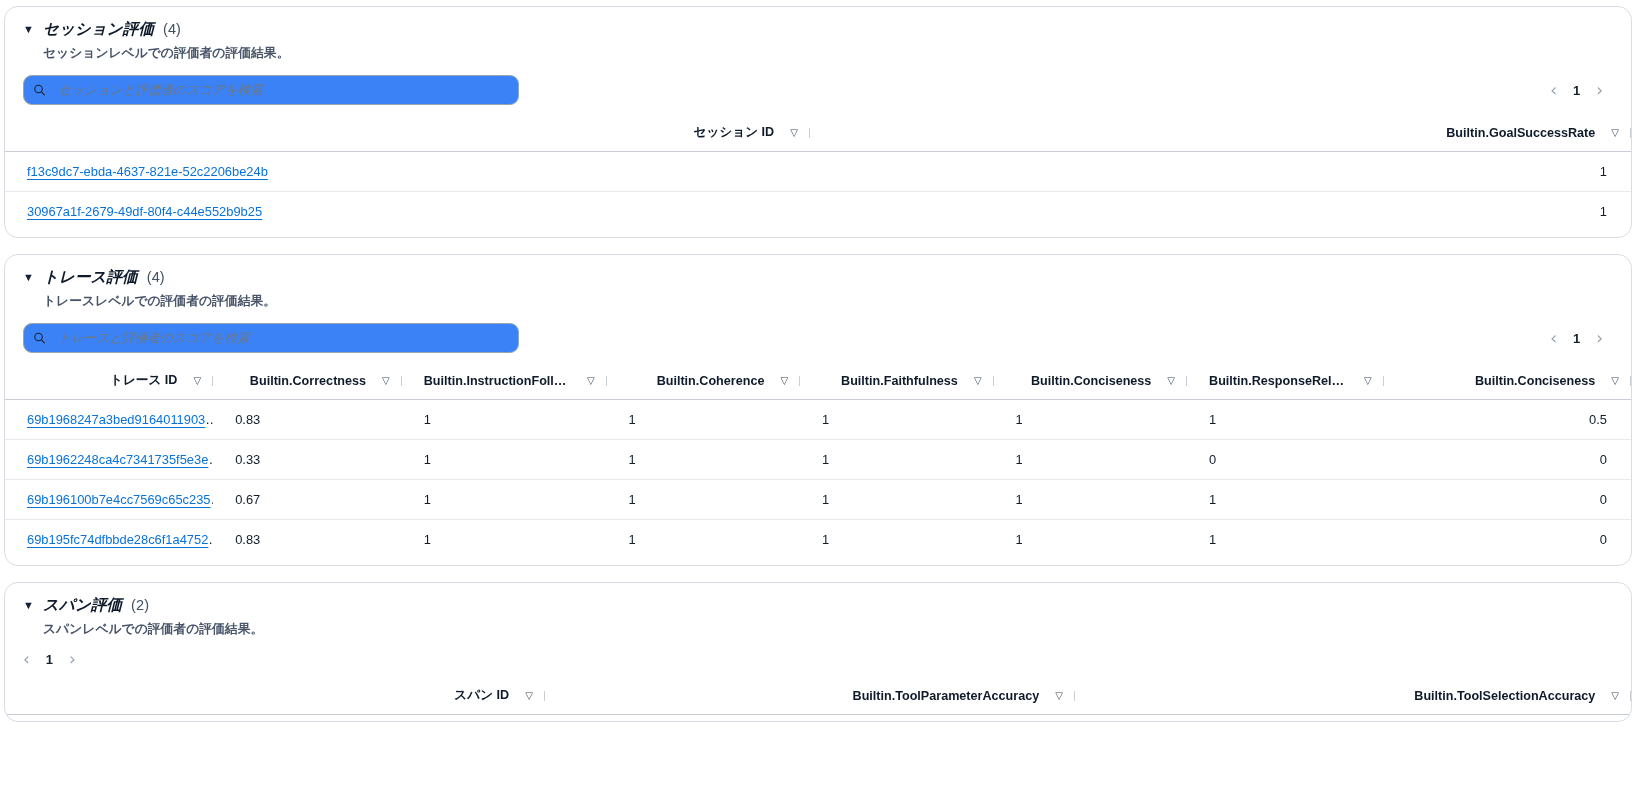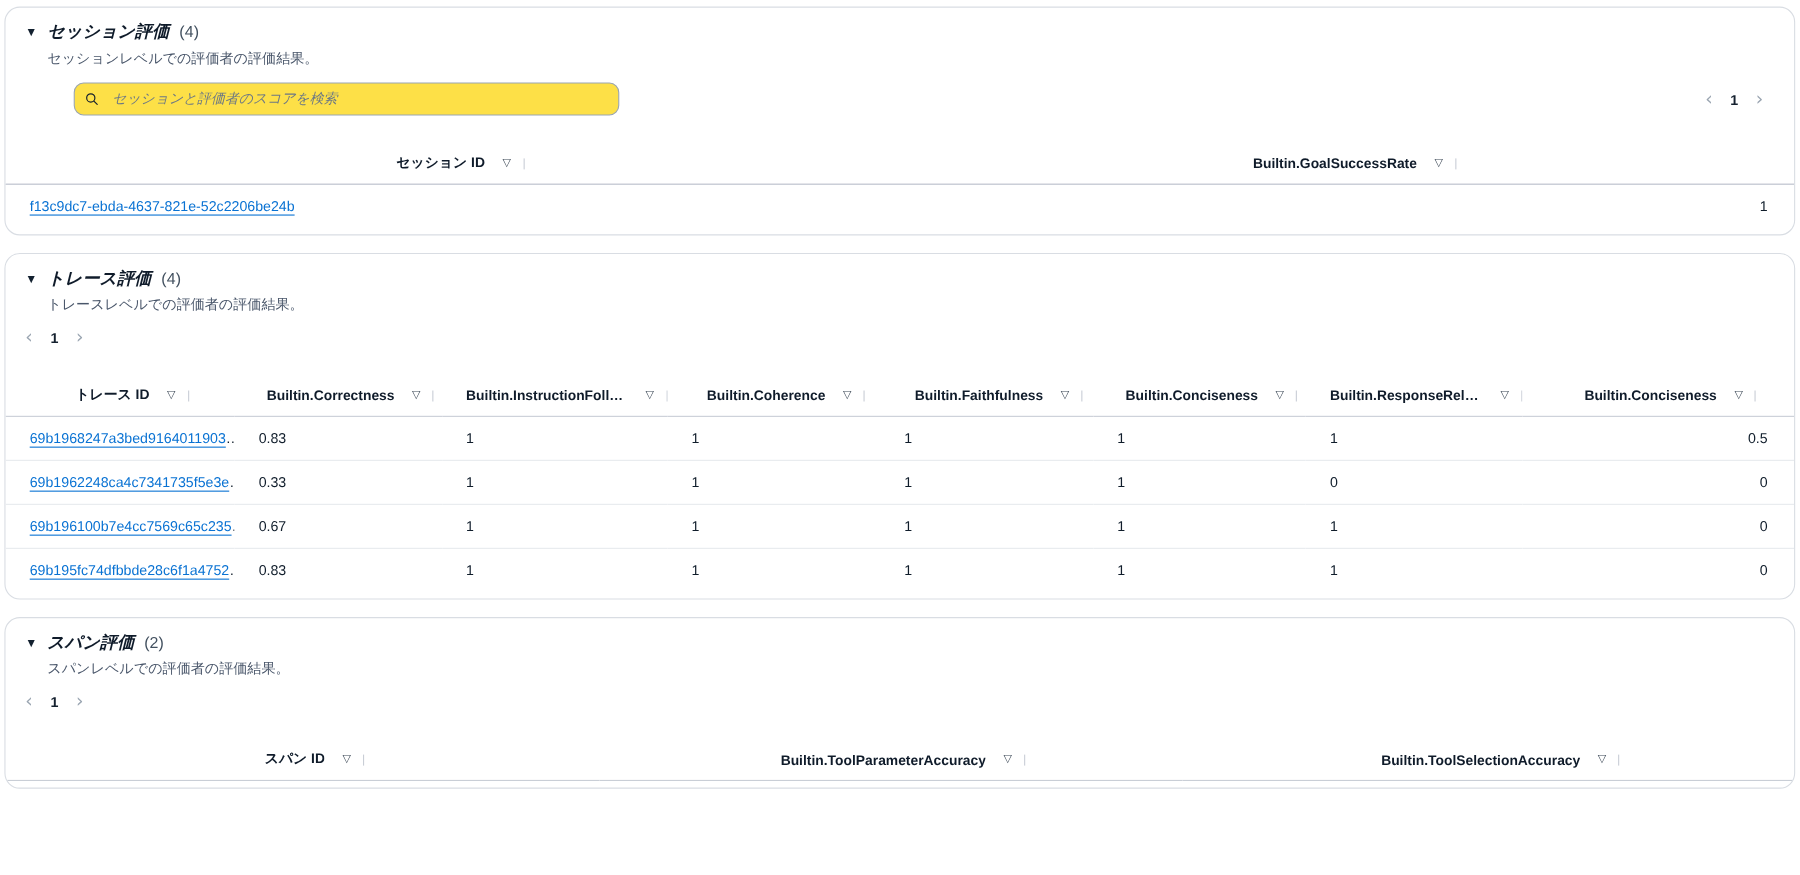--- a/index.html
+++ b/index.html
@@ -29,36 +29,35 @@
     letter-spacing: .1px;
   }
   .caret {
     font-size: 11px; line-height: 1; color: #12202f;
     transform: translateY(-1px); cursor: pointer;
   }
   .panel-title .tname { font-weight: 700; font-style: italic; }
   .panel-title .tcount { font-weight: 400; color: #42505f; font-size: 14.5px; }
   .panel-sub {
     margin: 5px 0 0 20px;
-    font-size: 12.8px; color: #49566a; font-weight: 400;
+    font-size: 12.8px; color: #49566a; font-weight: 700;
   }
 
   .toolbar {
     display: flex; align-items: center; justify-content: space-between;
     padding: 13px 18px 11px 18px;
   }
   .search {
     position: relative;
     width: 496px; height: 30px;
     border: 1px solid #9aa5b1;
     border-radius: 9px;
-    background: #fde047;
+    background: #3b82f6;
     display: flex; align-items: center;
     padding: 0 10px 0 32px;
-    margin-left: 44px;
   }
   .search svg { position: absolute; left: 9px; top: 50%; transform: translateY(-50%); }
   .search input {
     border: 0; outline: none; width: 100%;
     font-family: inherit; font-size: 12.6px; color: #14202e;
     background: transparent; font-style: normal;
   }
   .search input::placeholder { color: #6c7885; font-style: italic; }
 
   .pager { display: flex; align-items: center; gap: 16px; padding-right: 10px; }
@@ -71,22 +70,22 @@
   table { width: 100%; border-collapse: collapse; table-layout: fixed; }
 
   thead th {
     font-size: 12.6px; font-weight: 700; color: #0f1b2a;
     text-align: left; padding: 8px 0 10px 0;
     border-bottom: 1px solid #c9ced6;
     vertical-align: middle;
     white-space: nowrap; overflow: hidden;
   }
   thead th .hcell {
-    display: flex; align-items: center; justify-content: center;
-    padding-left: 22px; padding-right: 0; margin-top: 16px;
+    display: flex; align-items: center; justify-content: flex-end;
+    padding-left: 22px; padding-right: 0;
   }
   thead th .hlabel { overflow: hidden; text-overflow: ellipsis; }
   .sort-ico {
     color: #3c4856; font-size: 10px; line-height: 1;
     padding: 0 11px 0 8px;
     border-right: 1px solid #c9ced6;
     margin-left: 8px;
     cursor: pointer;
   }
   .sort-ico.last { border-right: 1px solid #c9ced6; }
@@ -164,33 +163,50 @@
         </thead>
         <tbody>
           <tr>
             <td>
               <div class="cell"><a class="idlink" href="#">f13c9dc7-ebda-4637-821e-52c2206be24b</a><span class="ell"></span></div>
             </td>
             <td class="num t-right">
               <div class="cell"><span>1</span></div>
             </td>
           </tr>
+          <tr>
+            <td>
+              <div class="cell"><a class="idlink" href="#">30967a1f-2679-49df-80f4-c44e552b9b25</a><span class="ell"></span></div>
+            </td>
+            <td class="num t-right">
+              <div class="cell"><span>1</span></div>
+            </td>
+          </tr>
         </tbody>
       </table>
     </div>
     <div class="panel">
       <div class="panel-head">
         <div class="panel-title">
           <span class="caret">▼</span>
           <span class="tname">トレース評価</span>
           <span class="tcount">(4)</span>
         </div>
         <div class="panel-sub">トレースレベルでの評価者の評価結果。</div>
       </div>
       <div class="toolbar">
+        <div class="search">
+          <span>
+            <svg width="13" height="13" viewBox="0 0 16 16" fill="none" aria-hidden="true">
+              <circle cx="6.8" cy="6.8" r="4.6" stroke="#16212e" stroke-width="1.35"></circle>
+              <line x1="10.3" y1="10.3" x2="14" y2="14" stroke="#16212e" stroke-width="1.35" stroke-linecap="round"></line>
+            </svg>
+          </span>
+          <input type="text" value="" placeholder="トレースと評価者のスコアを検索" style="">
+        </div>
         <div class="pager">
           <span class="pg-arrow">‹</span>
           <span class="pg-num">1</span>
           <span class="pg-arrow">›</span>
         </div>
       </div>
       <table>
         <colgroup>
           <col style="width:12.8%">
           <col style="width:11.6%">

